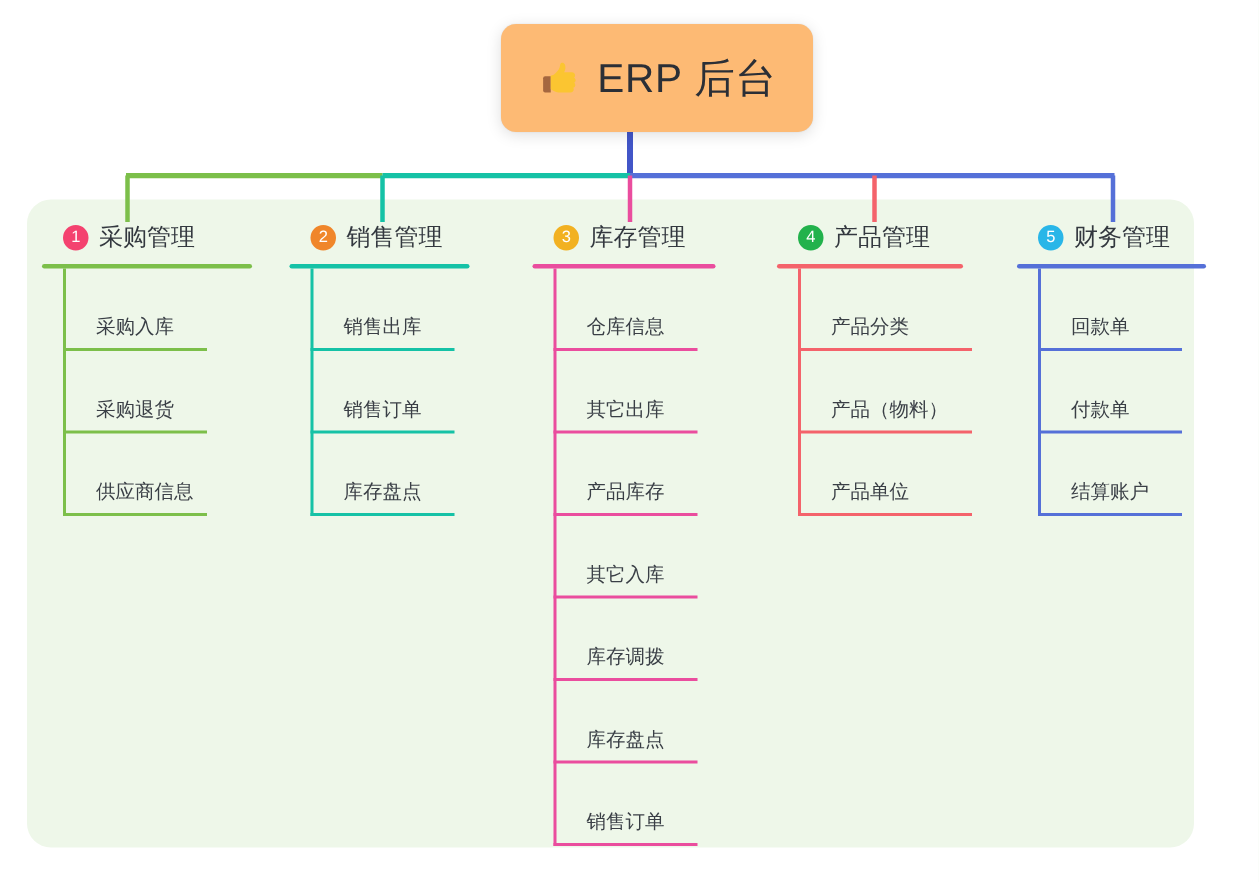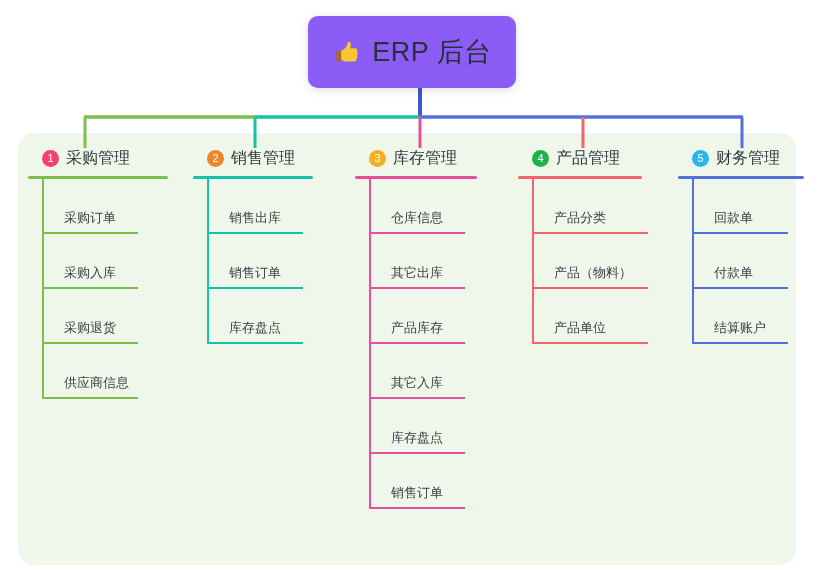--- a/index.html
+++ b/index.html
@@ -7,23 +7,23 @@
     width: 839px; height: 588px;
     background: #ffffff;
     font-family: "Liberation Sans", "DejaVu Sans", sans-serif;
     overflow: hidden;
   }
   #stage { position: relative; width: 839px; height: 588px; }
 
   
   #root-node {
     position: absolute;
-    left: 308px; top: 16px;
+    left: 334px; top: 16px;
     width: 208px; height: 72px;
-    background: #8b5cf6;
+    background: #fdba74;
     border-radius: 10px;
     box-shadow: 0 2px 10px rgba(0,0,0,0.13), 0 0 1px rgba(0,0,0,0.10);
     display: flex; align-items: center; justify-content: center;
     gap: 10px;
     z-index: 5;
   }
   #root-title {
     font-size: 27px;
     color: #2b2f36;
     letter-spacing: 0.5px;
@@ -101,24 +101,20 @@
 
 <div class="column" style="left: 28px;">
       <div class="col-head">
         <span class="badge" style="background: rgb(244, 66, 111);">1</span>
         <span class="col-title">采购管理</span>
       </div>
       <div class="head-rule" style="background: rgb(124, 191, 74); width: 140px;"></div>
       <div class="items">
         <div class="spine" style="background: rgb(124, 191, 74);"></div>
         <div class="item">
-          <div class="item-label">采购订单</div>
-          <div class="item-rule" style="background: rgb(124, 191, 74); width: 96px;"></div>
-        </div>
-        <div class="item">
           <div class="item-label">采购入库</div>
           <div class="item-rule" style="background: rgb(124, 191, 74); width: 96px;"></div>
         </div>
         <div class="item">
           <div class="item-label">采购退货</div>
           <div class="item-rule" style="background: rgb(124, 191, 74); width: 96px;"></div>
         </div>
         <div class="item">
           <div class="item-label">供应商信息</div>
           <div class="item-rule" style="background: rgb(124, 191, 74); width: 96px;"></div>
@@ -165,20 +161,24 @@
         </div>
         <div class="item">
           <div class="item-label">产品库存</div>
           <div class="item-rule" style="background: rgb(234, 77, 158); width: 96px;"></div>
         </div>
         <div class="item">
           <div class="item-label">其它入库</div>
           <div class="item-rule" style="background: rgb(234, 77, 158); width: 96px;"></div>
         </div>
         <div class="item">
+          <div class="item-label">库存调拨</div>
+          <div class="item-rule" style="background: rgb(234, 77, 158); width: 96px;"></div>
+        </div>
+        <div class="item">
           <div class="item-label">库存盘点</div>
           <div class="item-rule" style="background: rgb(234, 77, 158); width: 96px;"></div>
         </div>
         <div class="item">
           <div class="item-label">销售订单</div>
           <div class="item-rule" style="background: rgb(234, 77, 158); width: 96px;"></div>
         </div>
       </div>
     </div>
     <div class="column" style="left: 518px;">

